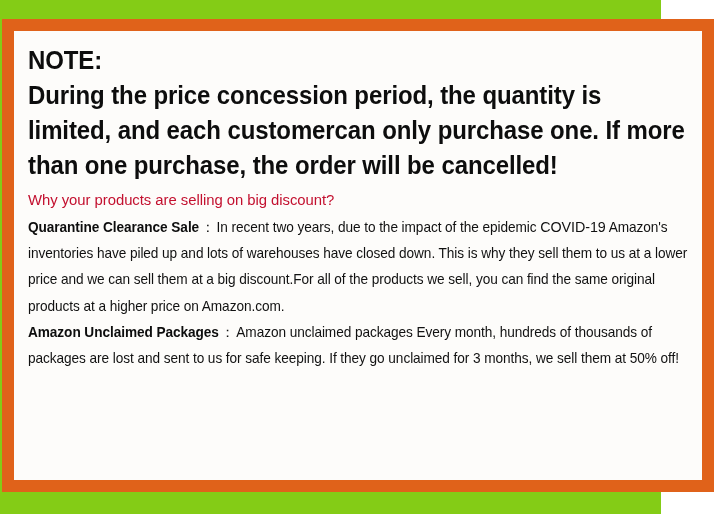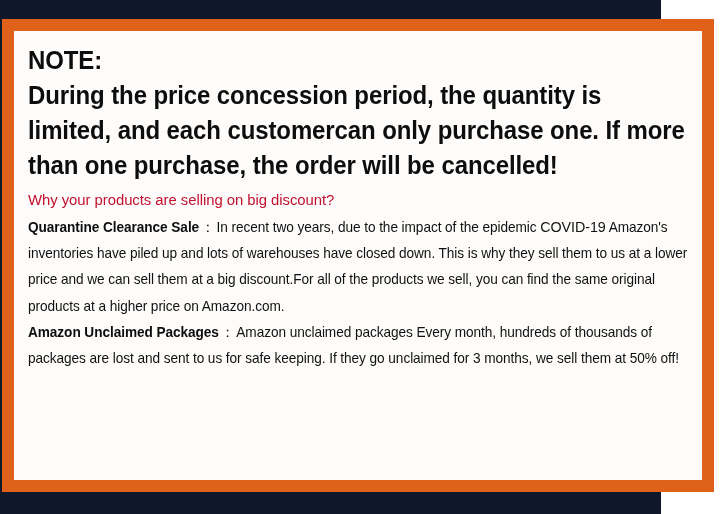--- a/index.html
+++ b/index.html
@@ -11,21 +11,21 @@
     height: 514px;
     background: #ffffff;
     font-family: "Liberation Sans", sans-serif;
     overflow: hidden;
   }
 
   #canvas {
     position: relative;
     width: 661px;
     height: 514px;
-    background: #0f172a;
+    background: #84cc16;
   }
 
   
   #note-box {
     position: absolute;
     left: 2px;
     top: 19px;
     width: 712px;
     height: 473px;
     box-sizing: border-box;

